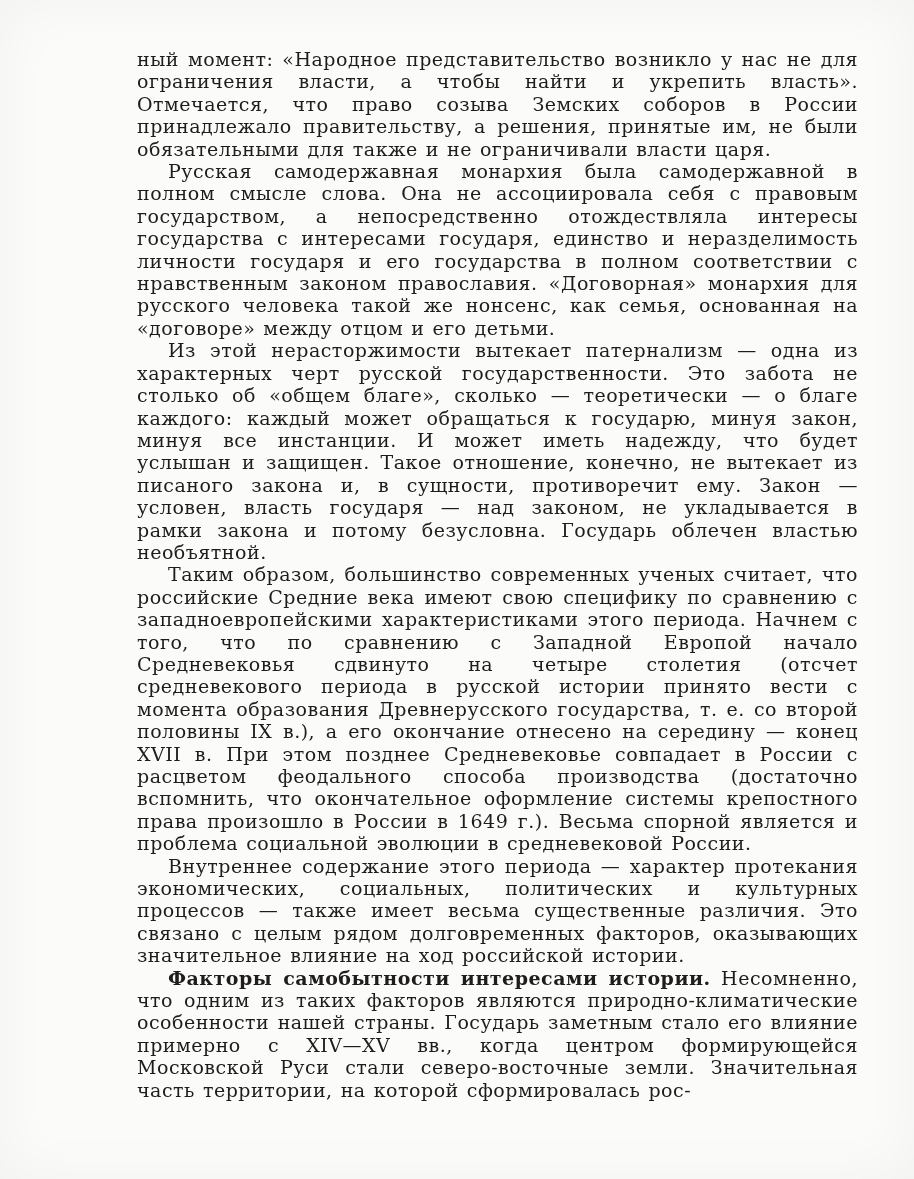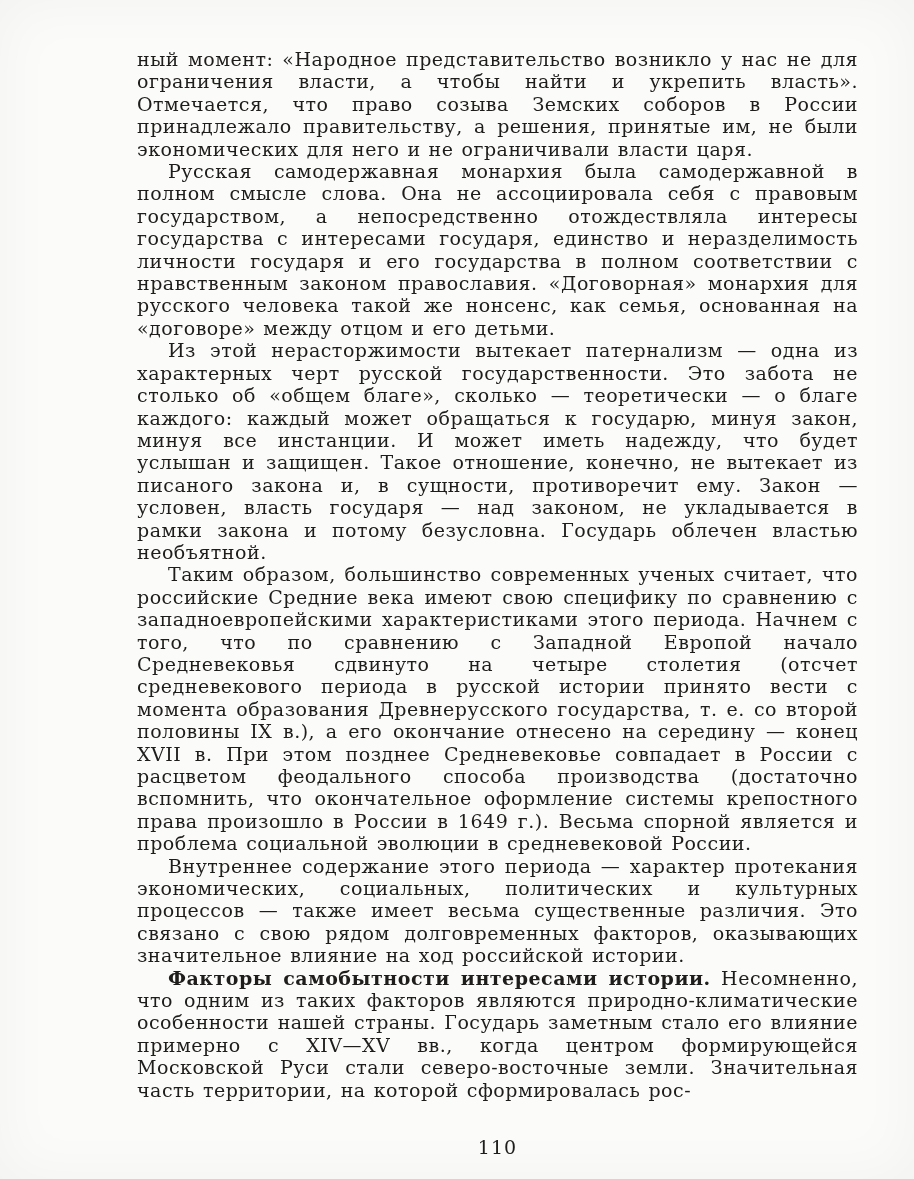--- a/index.html
+++ b/index.html
@@ -48,22 +48,21 @@
     text-align: center;
     font-size: 19px;
     letter-spacing: 1px;
   }
 </style>
 </head>
 <body>
 
 <div class="page">
   <div class="text-block">
-    <p class="para">ный момент: «Народное представительство возникло у нас не для ограничения власти, а чтобы найти и укрепить власть». Отмечается, что право созыва Земских соборов в России принадлежало правительству, а решения, принятые им, не были экономических для него и не ограничивали власти царя.</p>
+    <p class="para">ный момент: «Народное представительство возникло у нас не для ограничения власти, а чтобы найти и укрепить власть». Отмечается, что право созыва Земских соборов в России принадлежало правительству, а решения, принятые им, не были обязательными для также и не ограничивали власти царя.</p>
     <p class="para indent">Русская самодержавная монархия была самодержавной в полном смысле слова. Она не ассоциировала себя с правовым государством, а непосредственно отождествляла интересы государства с интересами государя, единство и неразделимость личности государя и его государства в полном соответствии с нравственным законом православия. «Договорная» монархия для русского человека такой же нонсенс, как семья, основанная на «договоре» между отцом и его детьми.</p>
     <p class="para indent">Из этой нерасторжимости вытекает патернализм — одна из характерных черт русской государственности. Это забота не столько об «общем благе», сколько — теоретически — о благе каждого: каждый может обращаться к государю, минуя закон, минуя все инстанции. И может иметь надежду, что будет услышан и защищен. Такое отношение, конечно, не вытекает из писаного закона и, в сущности, противоречит ему. Закон — условен, власть государя — над законом, не укладывается в рамки закона и потому безусловна. Государь облечен властью необъятной.</p>
     <p class="para indent">Таким образом, большинство современных ученых считает, что российские Средние века имеют свою специфику по сравнению с западноевропейскими характеристиками этого периода. Начнем с того, что по сравнению с Западной Европой начало Средневековья сдвинуто на четыре столетия (отсчет средневекового периода в русской истории принято вести с момента образования Древнерусского государства, т. е. со второй половины IX в.), а его окончание отнесено на середину — конец XVII в. При этом позднее Средневековье совпадает в России с расцветом феодального способа производства (достаточно вспомнить, что окончательное оформление системы крепостного права произошло в России в 1649 г.). Весьма спорной является и проблема социальной эволюции в средневековой России.</p>
-    <p class="para indent">Внутреннее содержание этого периода — характер протекания экономических, социальных, политических и культурных процессов — также имеет весьма существенные различия. Это связано с свою рядом долговременных факторов, оказывающих значительное влияние на ход российской истории.</p>
+    <p class="para indent">Внутреннее содержание этого периода — характер протекания экономических, социальных, политических и культурных процессов — также имеет весьма существенные различия. Это связано с целым рядом долговременных факторов, оказывающих значительное влияние на ход российской истории.</p>
     <p class="para indent"><span class="lead-in">Факторы самобытности интересами истории.</span>
       <span>Несомненно, что одним из таких факторов являются природно-климатические особенности нашей страны. Государь заметным стало его влияние примерно с XIV—XV вв., когда центром формирующейся Московской Руси стали северо-восточные земли. Значительная часть территории, на которой сформировалась рос-</span></p>
   </div>
-  <div class="page-number">110</div>
 </div>
 
 </body></html>

